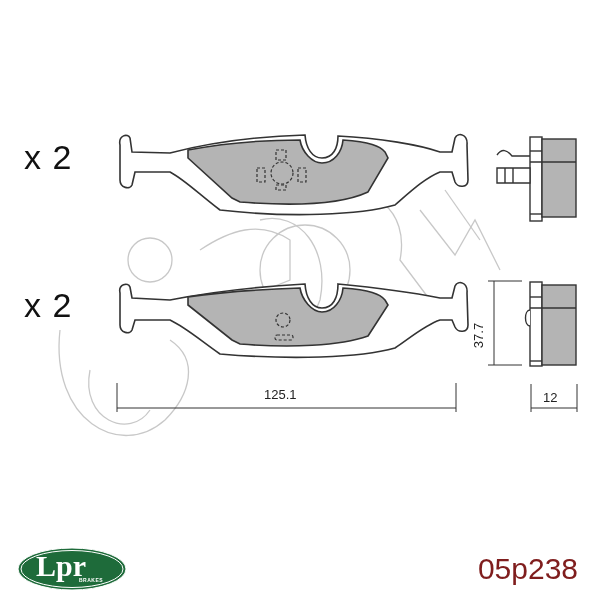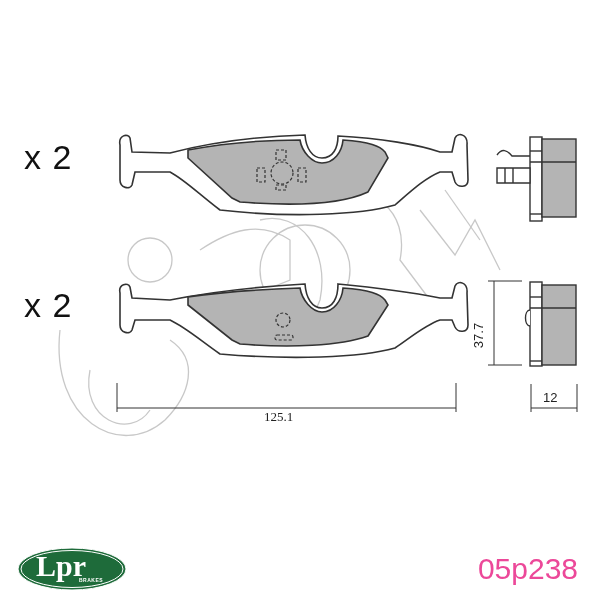--- a/index.html
+++ b/index.html
@@ -2,24 +2,24 @@
 <html><head>
   <meta charset="utf-8">
   <style>
     html, body { margin: 0; padding: 0; background: #ffffff; }
     body { width: 600px; height: 600px; position: relative; overflow: hidden; font-family: "Liberation Sans", sans-serif; }
     .canvas { position: absolute; left: 0; top: 0; width: 600px; height: 584px; }
     .qty { position: absolute; font-size: 34px; color: #111; font-family: "Liberation Sans", sans-serif; letter-spacing: 1px; }
     .qty-top { left: 24px; top: 138px; }
     .qty-bottom { left: 24px; top: 286px; }
     .dim-label { position: absolute; font-size: 13px; color: #222; font-family: "Liberation Sans", sans-serif; }
-    .dim-length { left: 264px; top: 409px; font-family: Liberation Serif, serif; }
+    .dim-length { left: 264px; top: 387px; }
     .dim-width { left: 543px; top: 390px; }
     .dim-height { left: 466px; top: 328px; transform: rotate(-90deg); transform-origin: center; }
-    .part-number { position: absolute; right: 22px; top: 552px; font-size: 30px; color: #ec4899; font-family: "Liberation Sans", sans-serif; }
+    .part-number { position: absolute; right: 22px; top: 552px; font-size: 30px; color: #7f1d1d; font-family: "Liberation Sans", sans-serif; }
     .logo { position: absolute; left: 16px; top: 546px; width: 112px; height: 46px; }
   </style>
 </head>
 <body>
 
 <div class="canvas">
   <svg width="600" height="600" viewBox="0 0 600 600" xmlns="http://www.w3.org/2000/svg">
 
     <g fill="none" stroke="#c8c8c8" stroke-width="1.3">
       <circle cx="150" cy="260" r="22"></circle>

